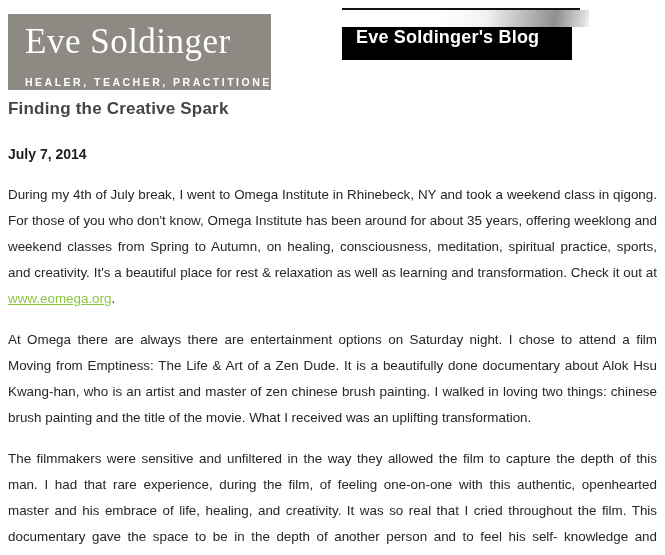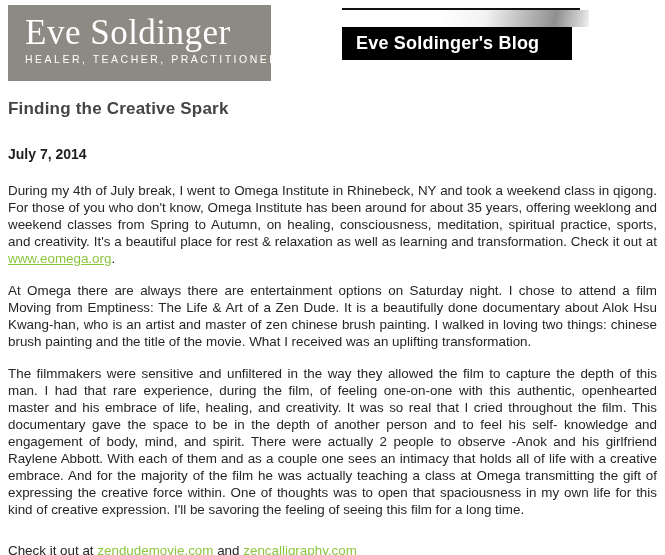--- a/index.html
+++ b/index.html
@@ -15,42 +15,42 @@
   }
 
   
   .header {
     position: relative;
     height: 81px;
   }
   .logo {
     position: absolute;
     left: 8px;
-    top: 5px;
+    top: 14px;
     width: 263px;
     height: 76px;
     background: #8d8983;
     box-sizing: border-box;
     padding: 9px 0 0 17px;
     cursor: pointer;
   }
   .logo-title {
     font-family: "Liberation Serif", serif;
     color: #ffffff;
     font-size: 35px;
     line-height: 37px;
     letter-spacing: 0.5px;
     white-space: nowrap;
   }
   .logo-subtitle {
     color: #ffffff;
     font-size: 10.5px;
-    font-weight: normal;
+    font-weight: bold;
     letter-spacing: 2.5px;
-    margin-top: 2px;
+    margin-top: 16px;
     white-space: nowrap;
   }
 
   .banner {
     position: absolute;
     left: 342px;
     top: 8px;
     width: 247px;
   }
   .banner-line {
@@ -64,21 +64,20 @@
     background: linear-gradient(100deg, #ffffff 40%, #f2f2f2 58%, #8f8f8f 86%, #d9d9d9 97%, #f4f4f4 100%);
   }
   .banner-box {
     width: 230px;
     height: 33px;
     background: #000000;
     color: #ffffff;
     font-size: 18px;
     font-weight: bold;
     display: flex;
-    align-items: center;
     padding-left: 14px;
     box-sizing: border-box;
     letter-spacing: 0.2px;
     cursor: pointer;
   }
 
   
   .content {
     padding: 0 8px;
   }
@@ -90,21 +89,21 @@
     letter-spacing: 0.2px;
   }
   .post-date {
     font-size: 14px;
     font-weight: bold;
     color: #1d1d1d;
     margin-top: 27px;
   }
   .post-body p {
     font-size: 13.4px;
-    line-height: 17px;
+    line-height: 26px;
     color: #262626;
     text-align: justify;
     margin: 15px 0 0 0;
   }
   .post-body p.first {
     margin-top: 20px;
   }
   .post-body p.last {
     text-align: left;
     margin-top: 24px;

